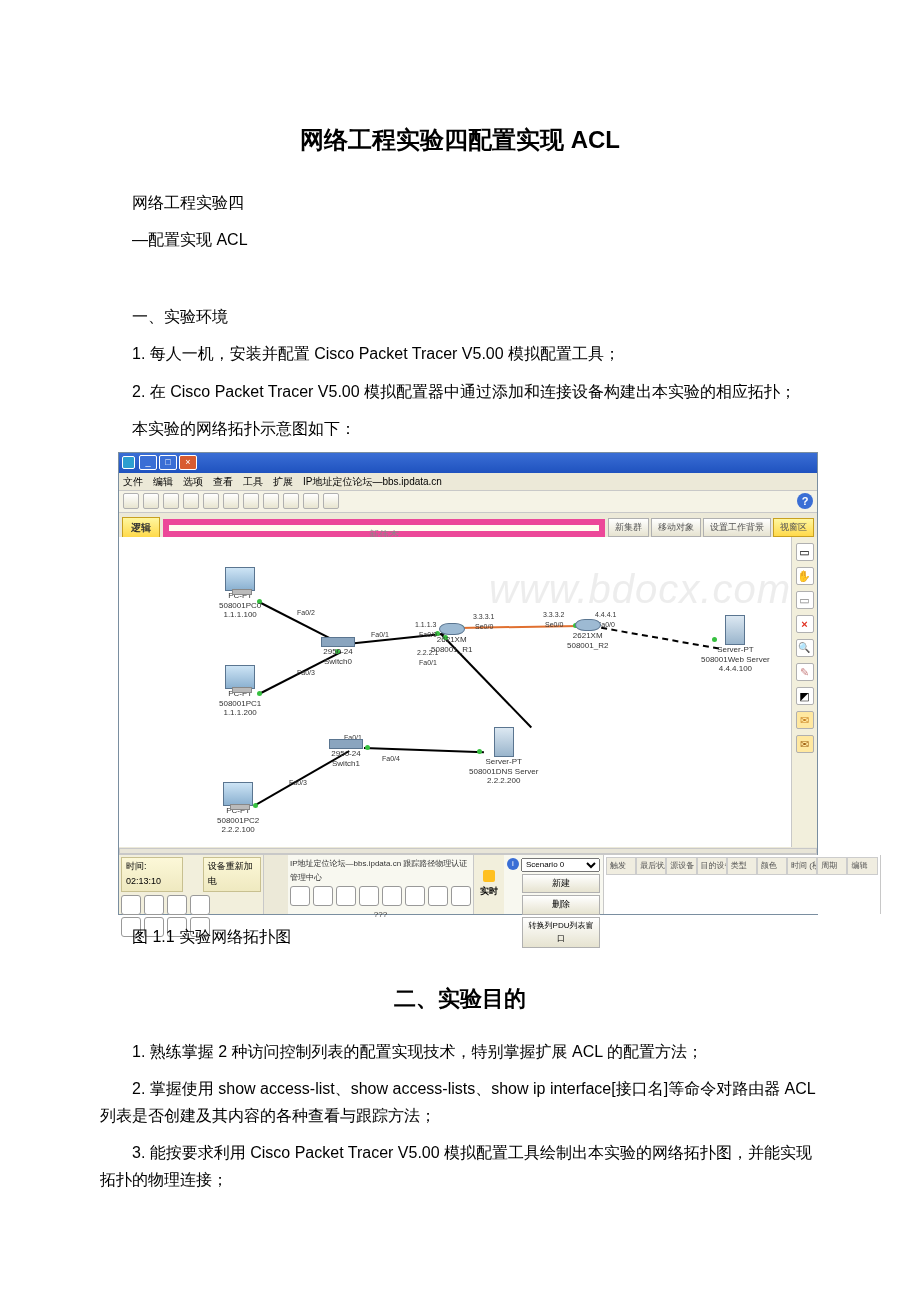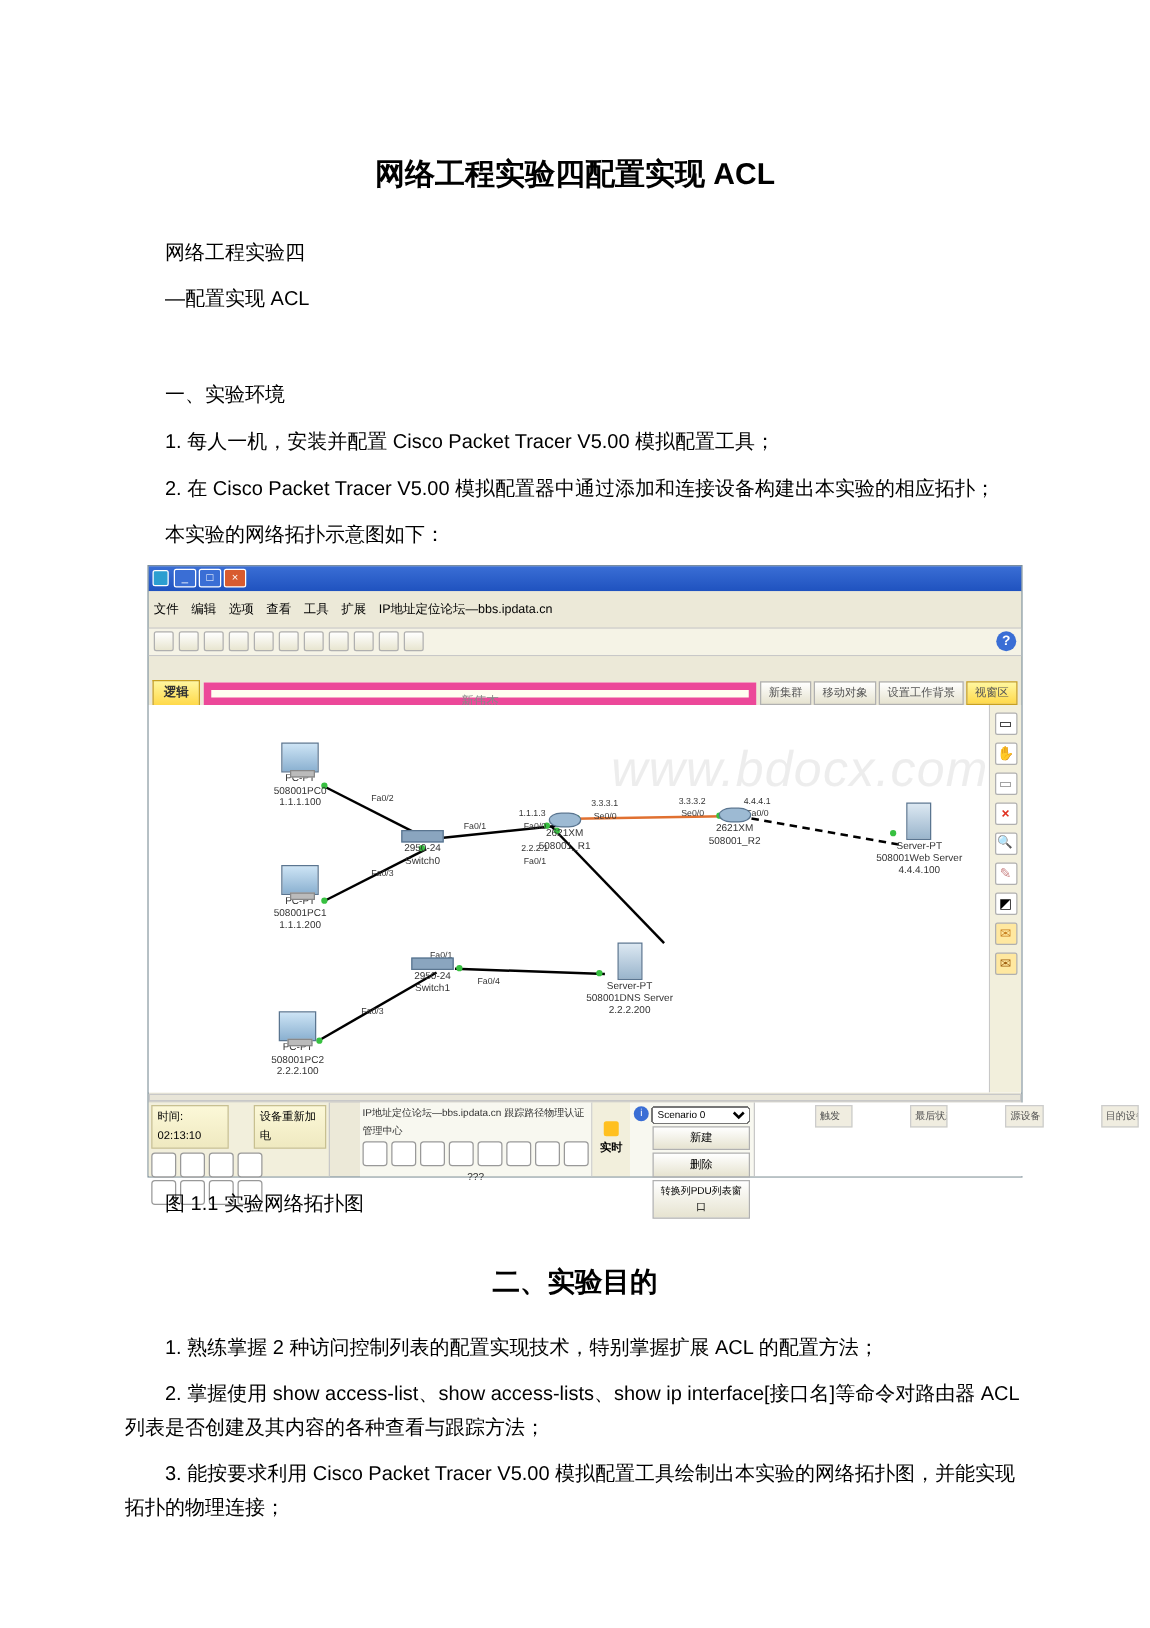--- a/index.html
+++ b/index.html
@@ -32,25 +32,25 @@
     color: #fff;
     display: flex; align-items: center;
     height: 20px; padding: 0 3px;
   }
   .titlebar-icon { width: 13px; height: 13px; background: #2c9ed0; border:1px solid #fff; margin-right: 4px; border-radius:2px; }
   .titlebar-text { flex: 1; font-size: 10px; white-space: nowrap; overflow: hidden; }
   .winbtns { display: flex; gap: 2px; }
   .winbtn { width: 18px; height: 15px; border: 1px solid #fff; border-radius: 2px; text-align: center; font-size: 9px; line-height: 12px; }
   .winbtn.min, .winbtn.max { background: #3a6ed5; color:#fff; }
   .winbtn.close { background: #d85b2f; color:#fff; }
-  .menubar { background: #ece9d8; height: 30px; font-size: 10px; display:flex; align-items:center; padding:0 4px; gap:10px; border-bottom:1px solid #c8c8c8; }
+  .menubar { background: #ece9d8; height: 18px; font-size: 10px; display:flex; align-items:center; padding:0 4px; gap:10px; border-bottom:1px solid #c8c8c8; }
   .toolbar { background: #f5f3e6; height: 22px; display:flex; align-items:center; padding:0 4px; gap:4px; border-bottom:1px solid #c8c8c8; }
   .tb-btn { width:16px;height:16px; border:1px solid #b0b0b0; background:linear-gradient(#fff,#e8e5d0); border-radius:2px; }
   .help-icon { margin-left:auto; width:16px; height:16px; background:#3a6ed5; border-radius:50%; color:#fff; text-align:center; font-weight:bold; line-height:16px; font-size:11px; }
-  .tabbar { height: 39px; display:flex; align-items:flex-end; background:#ece9d8; }
+  .tabbar { height: 24px; display:flex; align-items:flex-end; background:#ece9d8; }
   .tab-logic { background: linear-gradient(#fff7a0, #ffd94a); border:1px solid #c8a020; padding:1px 8px; font-size:10px; font-weight:bold; color:#333; border-bottom:none; margin-left:3px; }
   .tab-field { flex:1; height:18px; border:6px solid #ec4899; background:#fffef0; margin:0 3px; font-size:10px; padding:1px 6px; color:#888;text-align:center; }
   .tab-right { display:flex; gap:2px; margin-right:3px; }
   .tab-rbtn { border:1px solid #b0b0b0; background:linear-gradient(#fff,#e6e3d0); padding:1px 6px; font-size:9px; color:#555; }
   .tab-rbtn.gold { background: linear-gradient(#fff7a0, #ffd94a); border-color:#c8a020; }
 
   .workspace { position: relative; height: 310px; background: #fff; overflow: hidden; display:flex; }
   .canvas { position:relative; flex:1; background:#fff; }
   .right-tools {
     width: 26px; background: #f2efdc; border-left:1px solid #c8c8c8;
@@ -91,21 +91,21 @@
   .sbl-lbl { background:linear-gradient(#fcf8d8,#efe9c0); border:1px solid #c8c090; padding:1px 4px; font-size:9px; }
   .sb-mid { flex:1; background:#f8f8f0; border-right:1px solid #c8c8c8; padding:2px; display:flex; flex-direction:column; gap:2px;margin-left:24px; }
   .dev-row { display:flex; gap:3px; }
   .dev-pick { width:20px;height:20px; border:1px solid #999; background:#fff; border-radius:3px; }
   .sb-rt { flex:0 0 30px; background:#f2efdc; display:flex; flex-direction:column; align-items:center; justify-content:center; font-size:9px; font-weight:bold; gap:2px; }
   .sb-rt-icon { width:12px;height:12px; background:#ffc020; border-radius:2px; }
   .sb-scen { flex:0 0 100px; background:#f8f8f0; border-right:1px solid #c8c8c8; padding:3px; display:flex; flex-direction:column; gap:2px; }
   .sb-btn { border:1px solid #b0b0b0; background:linear-gradient(#fff,#e6e3d0); font-size:9px; padding:1px 4px; text-align:center;margin-left:15px; }
   .sb-table { flex:1; background:#fff; border-right:1px solid #c8c8c8; padding:2px; }
   .sb-thead { display:flex; font-size:8px; color:#555; }
-  .sb-thead span { border:1px solid #ccc; padding:1px 3px; background:#f0ede0; flex:1; white-space:nowrap; overflow:hidden;margin-left:46px; }
+  .sb-thead span { border:1px solid #ccc; padding:1px 3px; background:#f0ede0; flex:1; white-space:nowrap; overflow:hidden; }
   .scroll-sim { height:6px; background:#e8e5d8; border:1px solid #c8c8c8; margin-top:1px; }
 </style>
 </head>
 <body>
 
 <h1 class="title">网络工程实验四配置实现 ACL</h1>
 
 <p class="para">网络工程实验四</p>
 <p class="para">—配置实现 ACL</p>
 

